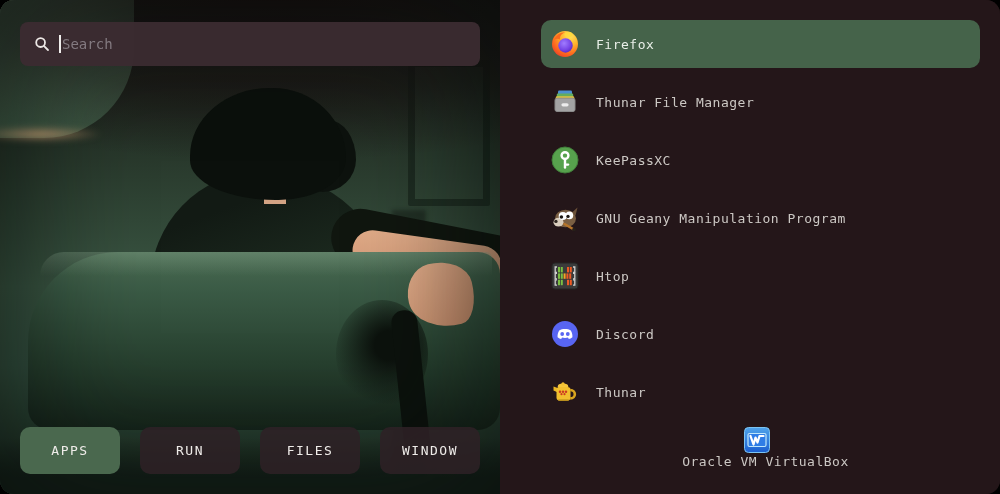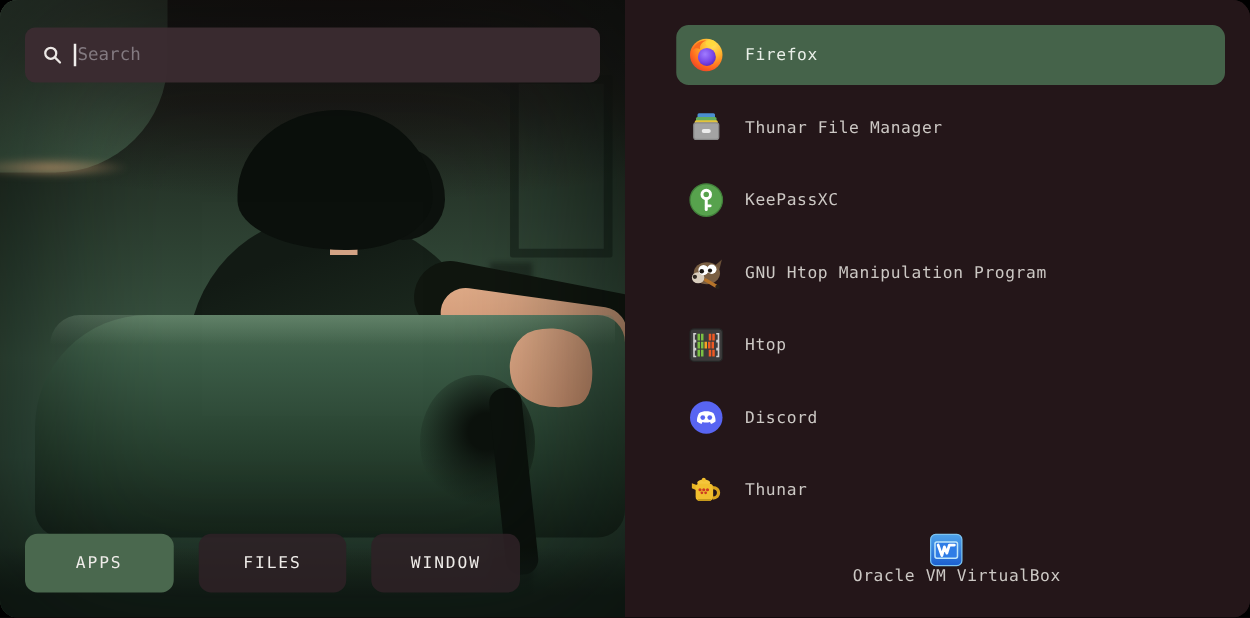--- a/index.html
+++ b/index.html
@@ -65,21 +65,21 @@
   .search-bar { position:absolute; left:20px; top:22px; width:460px; height:44px;
     background:rgba(59,43,49,.97); border-radius:8px; display:flex; align-items:center;
     padding:16px 14px; z-index:5; }
   .search-bar svg { flex:0 0 auto; margin-right:9px; }
   .caret { width:2px; height:18px; background:#f0eeec; margin-right:1px; }
   .search-input { flex:1; background:transparent; border:none; outline:none;
     color:#e9e5e2; font:14px "DejaVu Sans Mono","Liberation Mono",monospace; }
   .search-input::placeholder { color:#837a80; opacity:1; }
 
   
-  .tabs { position:absolute; left:20px; bottom:20px; width:396px; display:flex;
+  .tabs { position:absolute; left:20px; bottom:20px; width:460px; display:flex;
     gap:20px; z-index:5; }
   .tab { flex:1; height:47px; border-radius:10px; display:flex; align-items:center;
     justify-content:center; font-size:13px; letter-spacing:1.5px; color:#efece9;
     background:rgba(45,33,38,.88); cursor:pointer; }
   .tab.active { background:#4a684e; }
 
   
   .right { position:relative; width:500px; height:494px; background:#241619;
     padding:20px; }
   .row { display:flex; align-items:center; height:48px; margin-bottom:10px;
@@ -125,20 +125,21 @@
       <svg width="16" height="16" viewBox="0 0 16 16">
         <circle cx="6.6" cy="6.6" r="4.4" fill="none" stroke="#ece8e5" stroke-width="1.8"></circle>
         <line x1="10.1" y1="10.1" x2="14" y2="14" stroke="#ece8e5" stroke-width="1.8" stroke-linecap="round"></line>
       </svg>
       <div class="caret"></div>
       <input class="search-input" type="text" placeholder="Search" style="">
     </div>
 
     <div class="tabs">
       <div class="tab active">APPS</div>
+      <div class="tab">RUN</div>
       <div class="tab">FILES</div>
       <div class="tab">WINDOW</div>
     </div>
   </div>
 
   <div class="right">
 
     <div class="row selected">
       <span class="icon">
         <svg width="28" height="28" viewBox="0 0 28 28">
@@ -199,21 +200,21 @@
           <ellipse cx="7.5" cy="18.2" rx="5" ry="4.4" fill="#d9cdbd"></ellipse>
           <circle cx="4.9" cy="17.4" r="1.7" fill="#2e2620"></circle>
           <circle cx="11.8" cy="12" r="4.1" fill="#ffffff"></circle>
           <circle cx="18.4" cy="11.4" r="3.8" fill="#ffffff"></circle>
           <circle cx="10.4" cy="13" r="1.8" fill="#1d1813"></circle>
           <circle cx="17" cy="12.4" r="1.7" fill="#1d1813"></circle>
           <line x1="13.5" y1="20" x2="22" y2="25" stroke="#b5742a" stroke-width="2.6" stroke-linecap="round"></line>
           <circle cx="23" cy="25.5" r="1.8" fill="#26201a"></circle>
         </svg>
       </span>
-      <span class="label">GNU Htop Manipulation Program</span>
+      <span class="label">GNU Geany Manipulation Program</span>
     </div>
 
     <div class="row">
       <span class="icon">
         <svg width="28" height="28" viewBox="0 0 28 28">
           <rect x="1" y="1" width="26" height="26" rx="3" fill="#3b3b3b" stroke="#242424" stroke-width="1"></rect>
           <g stroke="#cfcfcf" stroke-width="1.3" fill="none">
             <path d="M6,5 h-1.8 v5.4 h1.8"></path>
               <path d="M22,5 h1.8 v5.4 h-1.8"></path>
             <path d="M6,11.4 h-1.8 v5.4 h1.8"></path>

